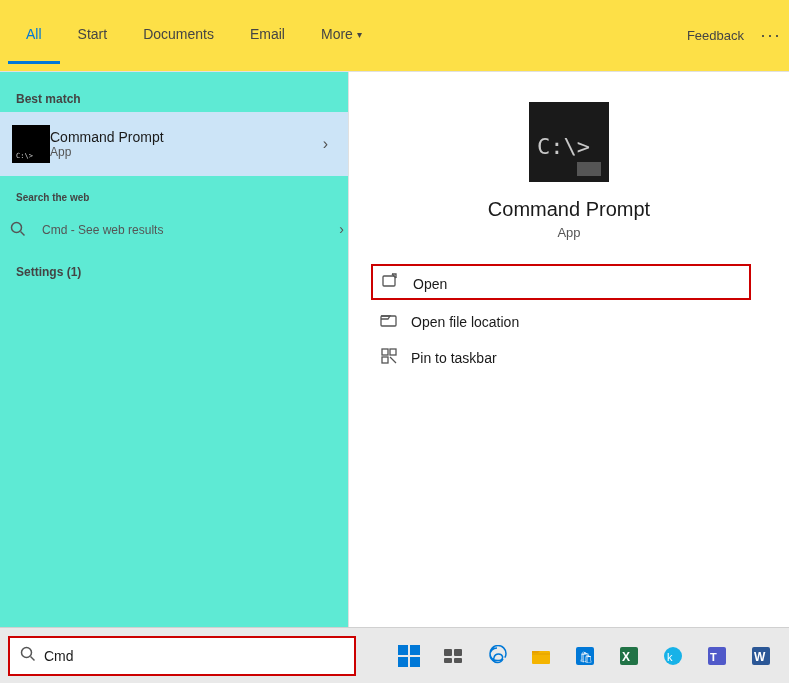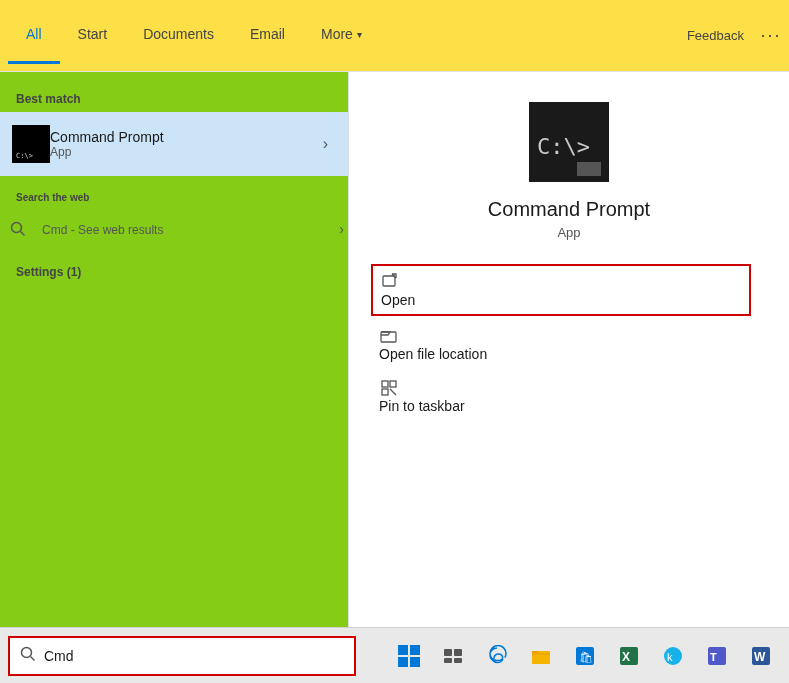--- a/index.html
+++ b/index.html
@@ -62,21 +62,21 @@
 
     
     .main-layout {
       display: flex;
       height: calc(683px - 56px - 56px);
     }
 
     
     .left-panel {
       width: 348px;
-      background: #84cc16;
+      background: #5eead4;
       flex-shrink: 0;
       padding: 12px 0;
       overflow-y: auto;
     }
 
     .section-label {
       font-size: 12px;
       font-weight: 600;
       color: #444;
       padding: 8px 16px 6px 16px;
@@ -196,25 +196,24 @@
     }
     .app-type-large {
       font-size: 13px;
       color: #555;
       align-self: center;
       margin-bottom: 24px;
     }
 
     .action-item {
       display: flex;
-      align-items: flex-start;
+      align-items: flex-end;
       padding: 8px 0;
       cursor: pointer;
       width: 100%;
-      flex-direction: column;
     }
 
     .action-icon {
       width: 20px;
       height: 20px;
       margin-right: 12px;
       flex-shrink: 0;
       display: flex;
       align-items: center;
       justify-content: center;

